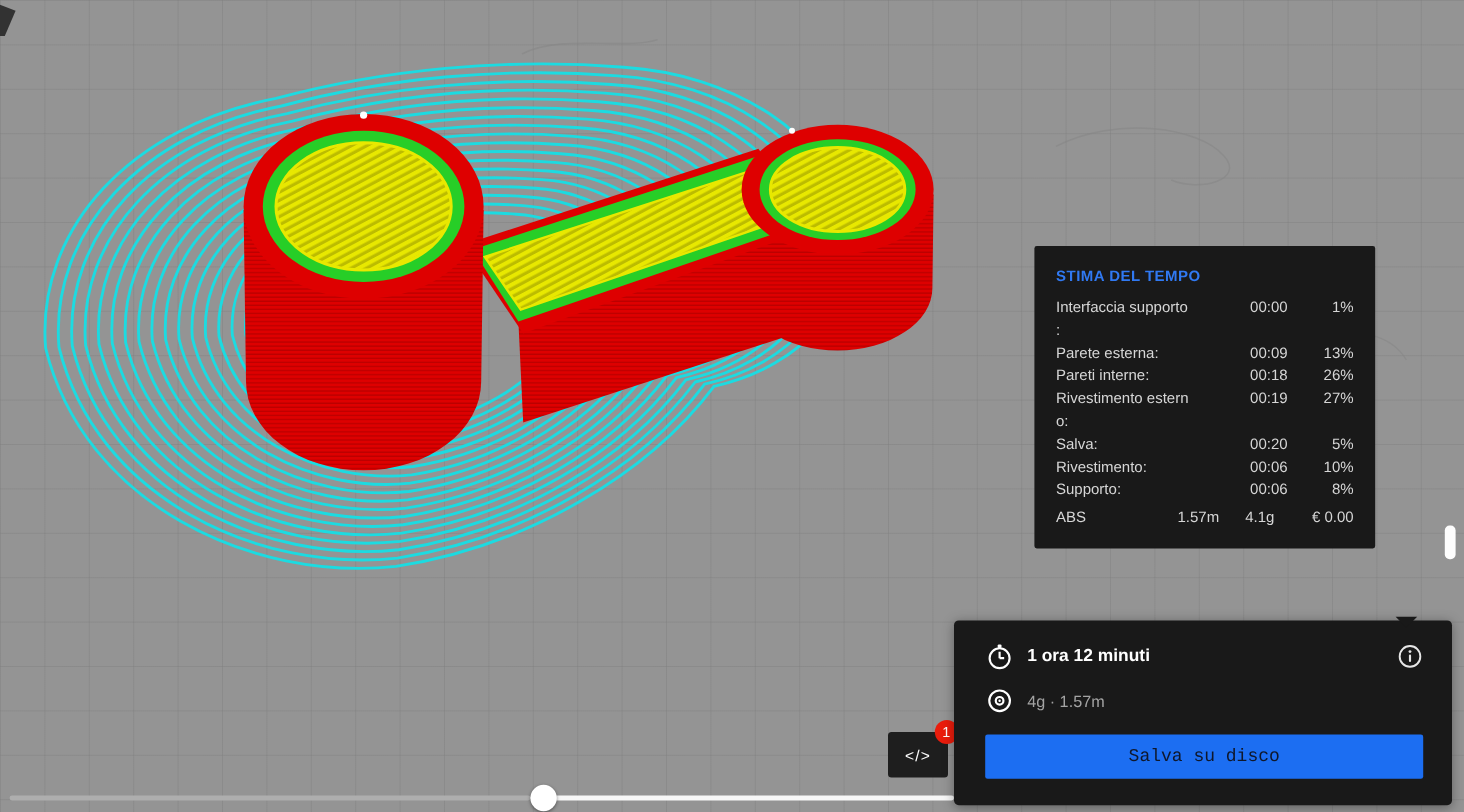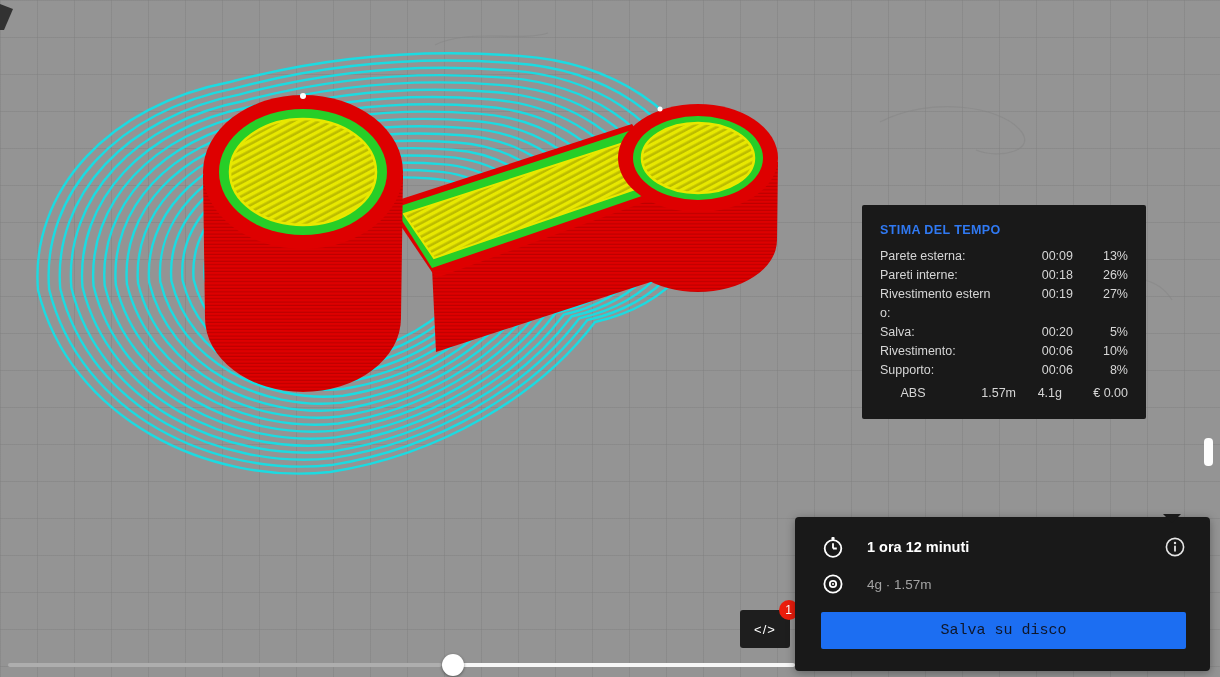--- a/index.html
+++ b/index.html
@@ -25,39 +25,39 @@
     background:var(--panel-bg,#1a1a1a);color:#d6d6d6;border-radius:2px;
     padding:16px 18px 16px 18px;box-sizing:border-box;font-size:12.5px;line-height:19px;
   }
   .panel-title{color:var(--accent-blue,#3079f2);font-weight:bold;letter-spacing:.4px;margin-bottom:7px;}
   .panel-title.material{margin-top:14px;}
   .trow{display:flex;align-items:flex-start;}
   .tlabel{flex:0 0 138px;white-space:pre-line;}
   .ttime{flex:0 0 55px;text-align:right;}
   .tpct{flex:1;text-align:right;}
   .mrow{display:flex;align-items:flex-start;margin-top:4px;}
-  .mname{flex:1;text-align:center;}
+  .mname{flex:1;}
   .mlen{flex:0 0 70px;text-align:right;}
   .mwt{flex:0 0 46px;text-align:right;}
   .mcost{flex:0 0 66px;text-align:right;}
 
   .panel-notch{
     position:absolute;left:1163px;top:514px;z-index:4;width:0;height:0;
     border-left:9px solid transparent;border-right:9px solid transparent;
     border-top:9px solid var(--panel-bg,#1a1a1a);
   }
 
   
   .action-panel{
     position:absolute;left:795px;top:517px;width:415px;height:154px;z-index:3;
     background:var(--panel-bg,#1a1a1a);border-radius:4px;box-sizing:border-box;
     padding:18px 24px 14px 26px;color:#fff;
     box-shadow:0 2px 10px rgba(0,0,0,.35);
   }
-  .ap-row{display:flex;align-items:center;gap:22px;}
+  .ap-row{display:flex;align-items:center;gap:11px;}
   .ap-row + .ap-row{margin-top:13px;}
   .ap-time{font-size:14.5px;font-weight:bold;color:#fff;}
   .ap-material{font-size:13.5px;color:#a3a3a3;}
   .ap-spacer{flex:1;}
   .icon-svg{display:block;}
   .save-button{
     margin-top:16px;width:100%;height:37px;border:none;border-radius:2px;
     background:var(--button-blue,#1c6ef2);color:#0f172a;font-size:15px;
     font-family:Liberation Mono, monospace;cursor:pointer;display:flex;
     align-items:center;justify-content:center;
@@ -160,20 +160,26 @@
         <ellipse cx="303" cy="172" rx="73" ry="53" fill="url(#hatch)" style="stroke:var(--model-yellow,#e8e800);stroke-width:2.5"></ellipse>
         <circle cx="303" cy="96" r="3" fill="#ffffff"></circle>
       </g>
     </g>
   </svg>
 
   <div class="time-panel">
     <div class="panel-title">STIMA DEL TEMPO</div>
 
     <div class="trow">
+      <span class="tlabel">Interfaccia supporto
+:</span>
+      <span class="ttime">00:00</span>
+      <span class="tpct">1%</span>
+    </div>
+    <div class="trow">
       <span class="tlabel">Parete esterna:</span>
       <span class="ttime">00:09</span>
       <span class="tpct">13%</span>
     </div>
     <div class="trow">
       <span class="tlabel">Pareti interne:</span>
       <span class="ttime">00:18</span>
       <span class="tpct">26%</span>
     </div>
     <div class="trow">

